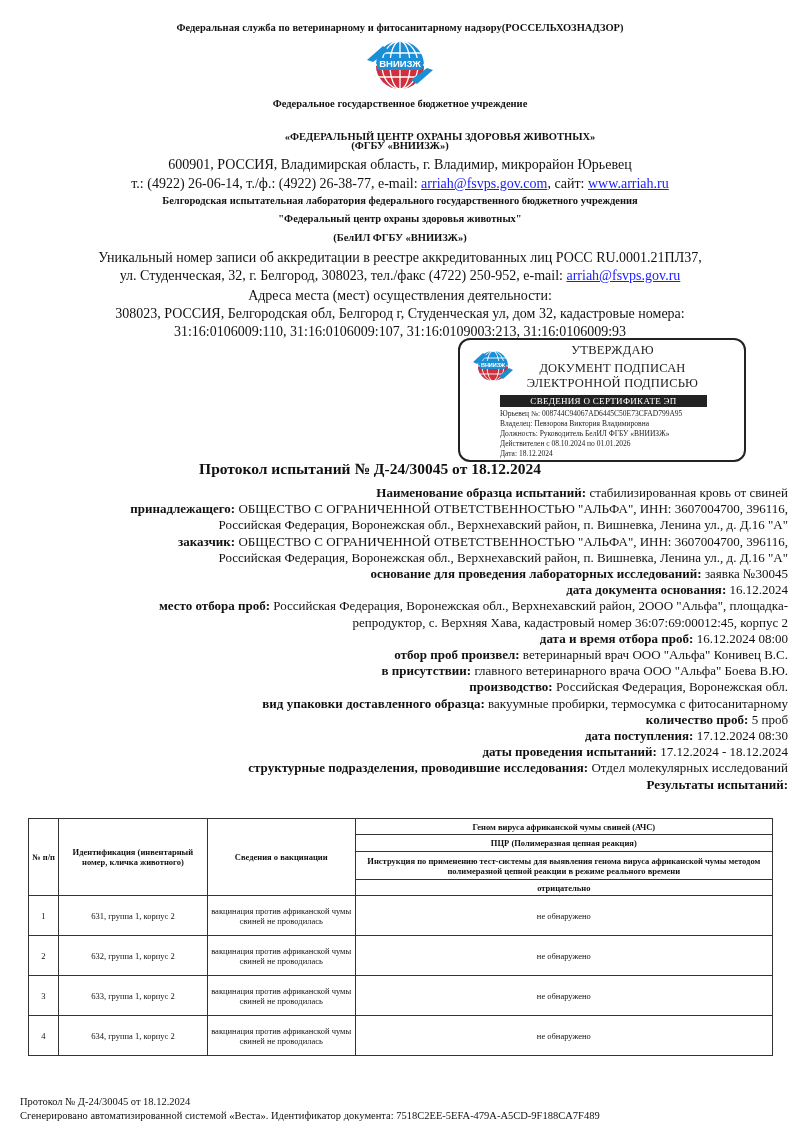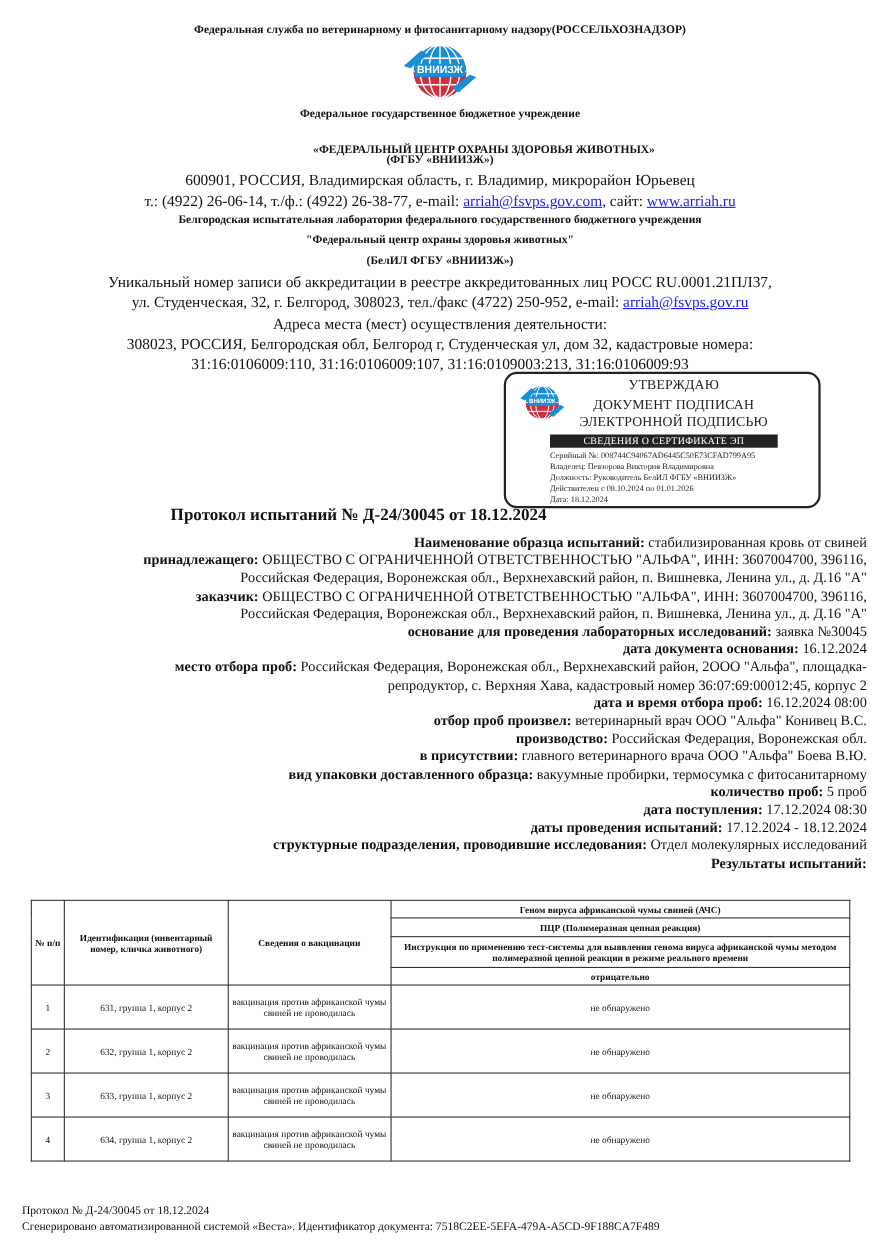--- a/index.html
+++ b/index.html
@@ -7,21 +7,21 @@
   .abs { position: absolute; }
   .center { position: absolute; left: 0; width: 800px; text-align: center; white-space: nowrap; }
   .hdr-b { font-weight: bold; font-size: 10.5px; }
   .hdr-n { font-size: 14px; }
   a.lnk { color: #1a1aff; text-decoration: underline; }
   .logo { position: absolute; }
   .stamp { position: absolute; left: 458px; top: 338px; width: 288px; height: 124px; border: 2px solid #222; border-radius: 12px; box-sizing: border-box; background: #fff; }
   .stamp .t1 { position: absolute; left: 60px; width: 185px; text-align: center; font-size: 12.5px; letter-spacing: 0.2px; color: #222; }
   .stamp .bar { position: absolute; left: 40px; top: 55px; width: 207px; height: 12px; background: #222; color: #fff; font-size: 9px; text-align: center; line-height: 12px; letter-spacing: 0.3px; }
   .stamp .ln { position: absolute; left: 40px; font-size: 7.5px; color: #222; white-space: nowrap; }
-  .title { position: absolute; left: 0; width: 652px; top: 460px; text-align: center; font-weight: bold; font-size: 15.5px; }
+  .title { position: absolute; left: 0; width: 652px; top: 460px; text-align: center; font-weight: bold; font-size: 15.5px; padding-left: 44px; }
   .body { position: absolute; left: 28px; top: 485px; width: 760px; font-size: 13px; line-height: 16.2px; font-family: "Liberation Sans Narrow", "Liberation Serif", serif; text-align: right; }
   .body .row { white-space: nowrap; }
   .body b { font-weight: bold; }
   table.res { position: absolute; left: 28px; top: 818px; width: 745px; border-collapse: collapse; font-size: 8.5px; }
   table.res td, table.res th { border: 1px solid #333; text-align: center; vertical-align: middle; padding: 0 3px; }
   table.res th { font-weight: bold; }
   .footer { position: absolute; left: 20px; top: 1095px; font-size: 10.5px; line-height: 14px; white-space: nowrap; }
 </style>
 </head>
 <body>
@@ -80,43 +80,43 @@
       <path d="M1 14 L11 5 L15 8 L5 16 Z" fill="#1b8fd6"></path>
       <path d="M41 22 L31 31 L27 28 L37 20 Z" fill="#1b8fd6"></path>
       <rect x="8" y="13" width="26" height="8" rx="2" fill="#1b8fd6"></rect>
     </svg>
     <span class="abs" style="left:8px; top:13px; width:26px; text-align:center; color:#fff; font-family:'Liberation Sans',sans-serif; font-weight:bold; font-size:5.5px; line-height:8px;">ВНИИЗЖ</span>
   </div>
   <div class="t1" style="top:3px;">УТВЕРЖДАЮ</div>
   <div class="t1" style="top:21px;">ДОКУМЕНТ ПОДПИСАН</div>
   <div class="t1" style="top:36px;">ЭЛЕКТРОННОЙ ПОДПИСЬЮ</div>
   <div class="bar">СВЕДЕНИЯ О СЕРТИФИКАТЕ ЭП</div>
-  <div class="ln" style="top:69px;">Серийный №: 008744C94067AD6445C50E73CFAD799A95</div>
+  <div class="ln" style="top:69px;">Юрьевец №: 008744C94067AD6445C50E73CFAD799A95</div>
   <div class="ln" style="top:79px;">Владелец: Певзорова Виктория Владимировна</div>
   <div class="ln" style="top:89px;">Должность: Руководитель БелИЛ ФГБУ «ВНИИЗЖ»</div>
   <div class="ln" style="top:99px;">Действителен с 08.10.2024 по 01.01.2026</div>
   <div class="ln" style="top:109px;">Дата: 18.12.2024</div>
 </div>
 
 <div class="title">Протокол испытаний № Д-24/30045 от 18.12.2024</div>
 
 <div class="body">
   <div class="row"><b>Наименование образца испытаний:</b><span> стабилизированная кровь от свиней</span></div>
   <div class="row"><b>принадлежащего:</b><span> ОБЩЕСТВО С ОГРАНИЧЕННОЙ ОТВЕТСТВЕННОСТЬЮ "АЛЬФА", ИНН: 3607004700, 396116,</span></div>
   <div class="row">Российская Федерация, Воронежская обл., Верхнехавский район, п. Вишневка, Ленина ул., д. Д.16 "А"</div>
   <div class="row"><b>заказчик:</b><span> ОБЩЕСТВО С ОГРАНИЧЕННОЙ ОТВЕТСТВЕННОСТЬЮ "АЛЬФА", ИНН: 3607004700, 396116,</span></div>
   <div class="row">Российская Федерация, Воронежская обл., Верхнехавский район, п. Вишневка, Ленина ул., д. Д.16 "А"</div>
   <div class="row"><b>основание для проведения лабораторных исследований:</b><span> заявка №30045</span></div>
   <div class="row"><b>дата документа основания:</b><span> 16.12.2024</span></div>
   <div class="row"><b>место отбора проб:</b><span> Российская Федерация, Воронежская обл., Верхнехавский район, 2ООО "Альфа", площадка-</span></div>
   <div class="row">репродуктор, с. Верхняя Хава, кадастровый номер 36:07:69:00012:45, корпус 2</div>
   <div class="row"><b>дата и время отбора проб:</b><span> 16.12.2024 08:00</span></div>
   <div class="row"><b>отбор проб произвел:</b><span> ветеринарный врач ООО "Альфа" Конивец В.С.</span></div>
+  <div class="row"><b>в присутствии:</b><span> главного ветеринарного врача ООО "Альфа" Боева В.Ю.</span></div>
   <div class="row"><b>производство:</b><span> Российская Федерация, Воронежская обл.</span></div>
-  <div class="row"><b>в присутствии:</b><span> главного ветеринарного врача ООО "Альфа" Боева В.Ю.</span></div>
   <div class="row"><b>вид упаковки доставленного образца:</b><span> вакуумные пробирки, термосумка с фитосанитарному</span></div>
   <div class="row"><b>количество проб:</b><span> 5 проб</span></div>
   <div class="row"><b>дата поступления:</b><span> 17.12.2024 08:30</span></div>
   <div class="row"><b>даты проведения испытаний:</b><span> 17.12.2024 - 18.12.2024</span></div>
   <div class="row"><b>структурные подразделения, проводившие исследования:</b><span> Отдел молекулярных исследований</span></div>
   <div class="row"><b>Результаты испытаний:</b></div>
 </div>
 
 <table class="res">
   <colgroup>

